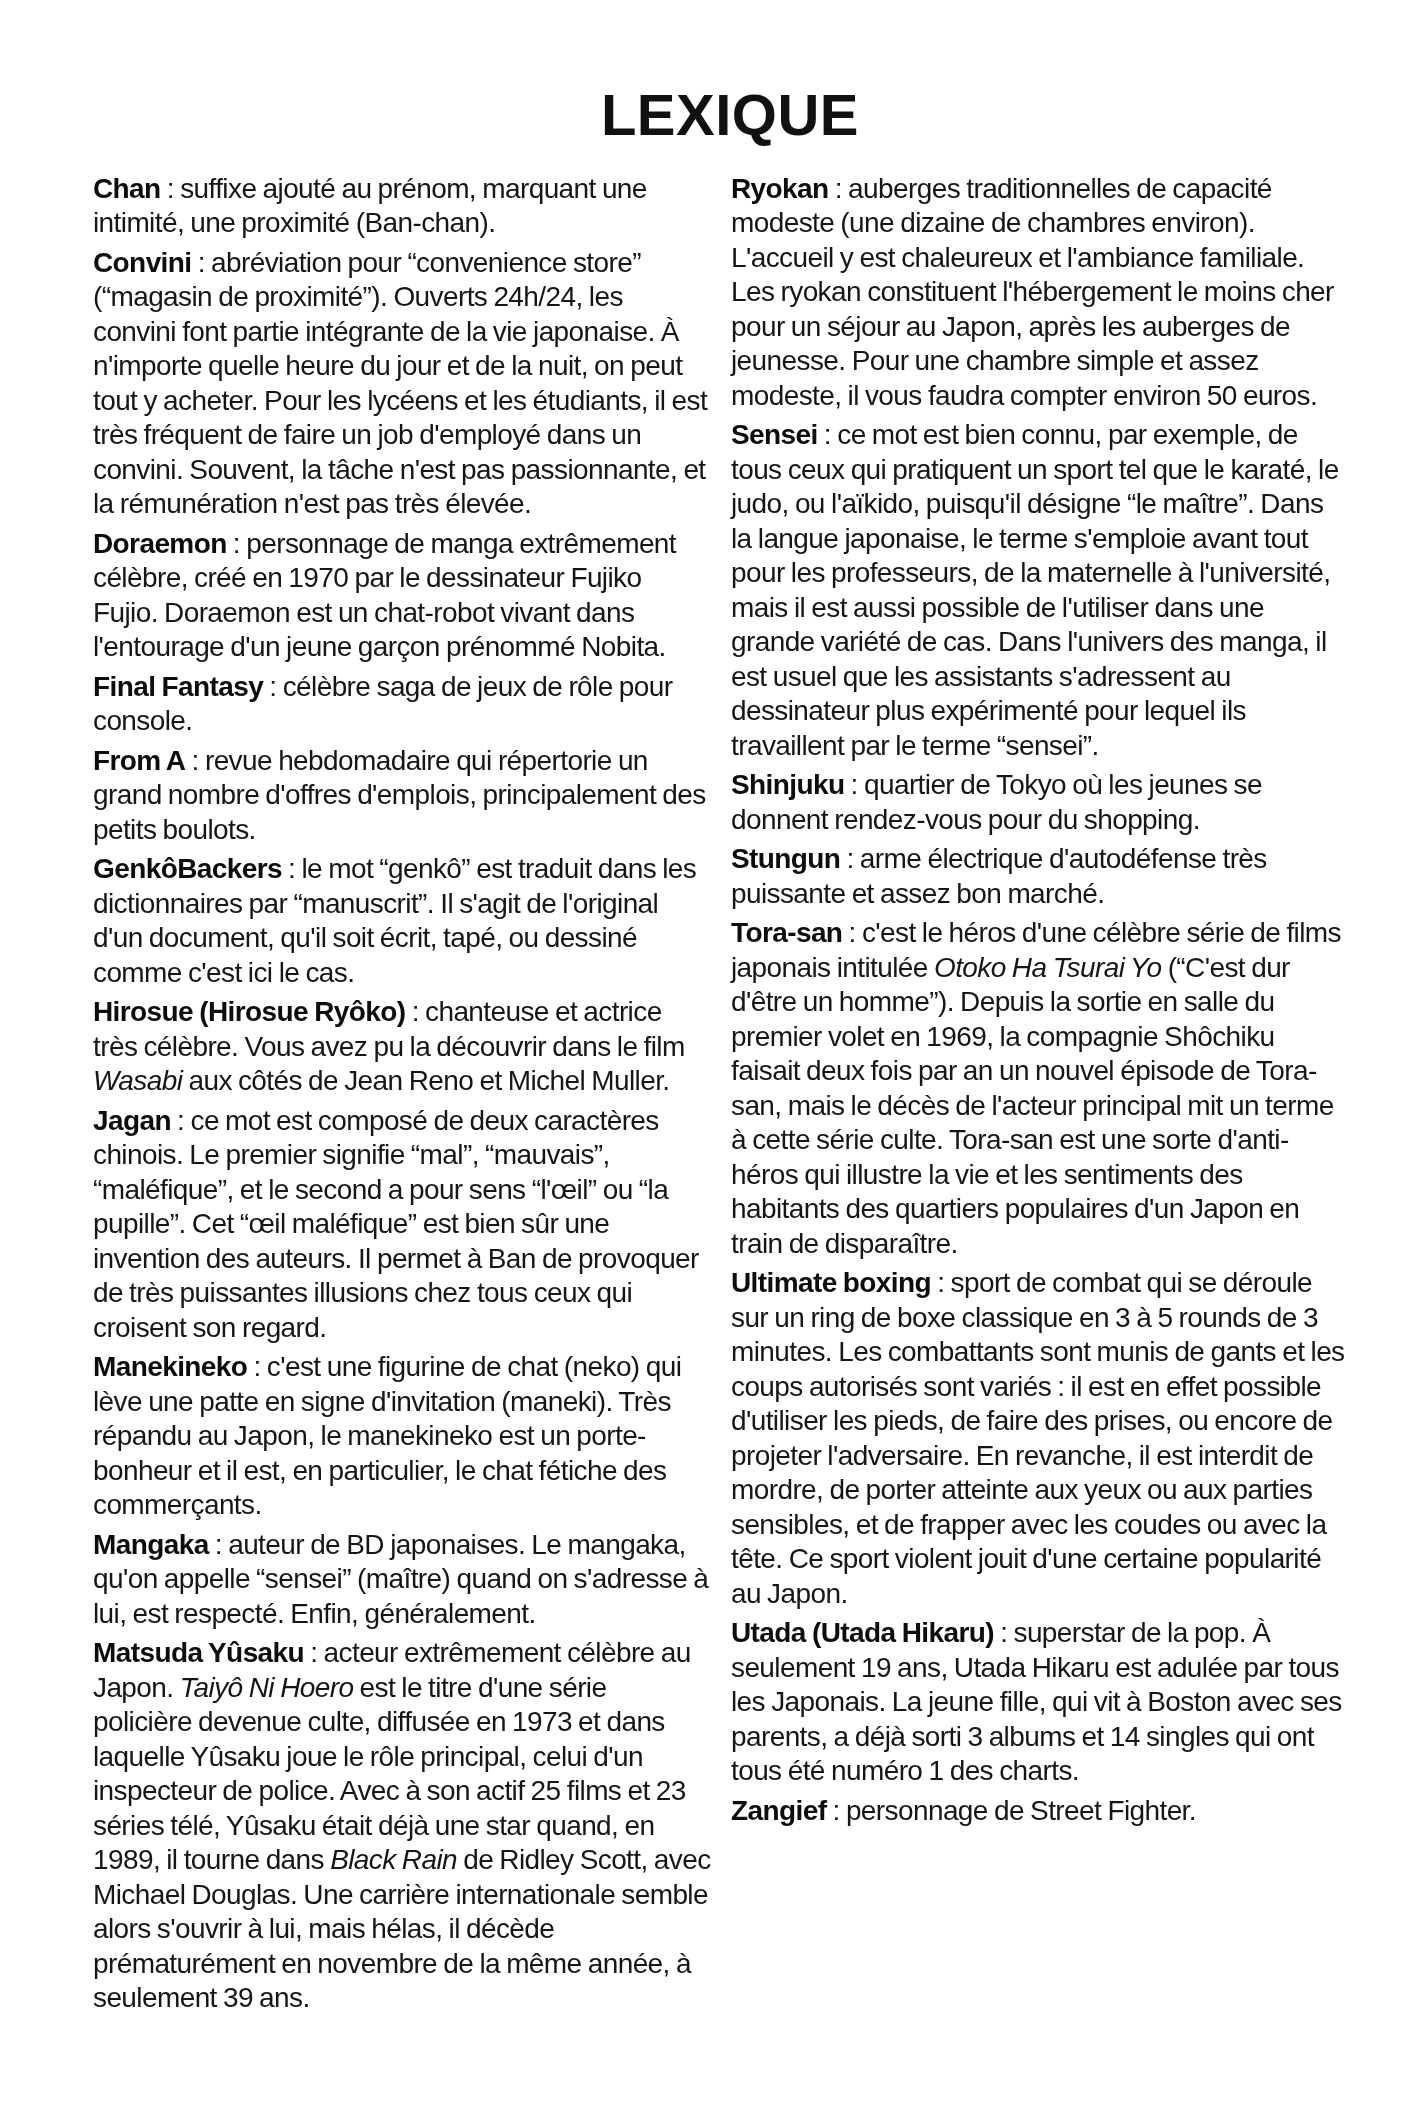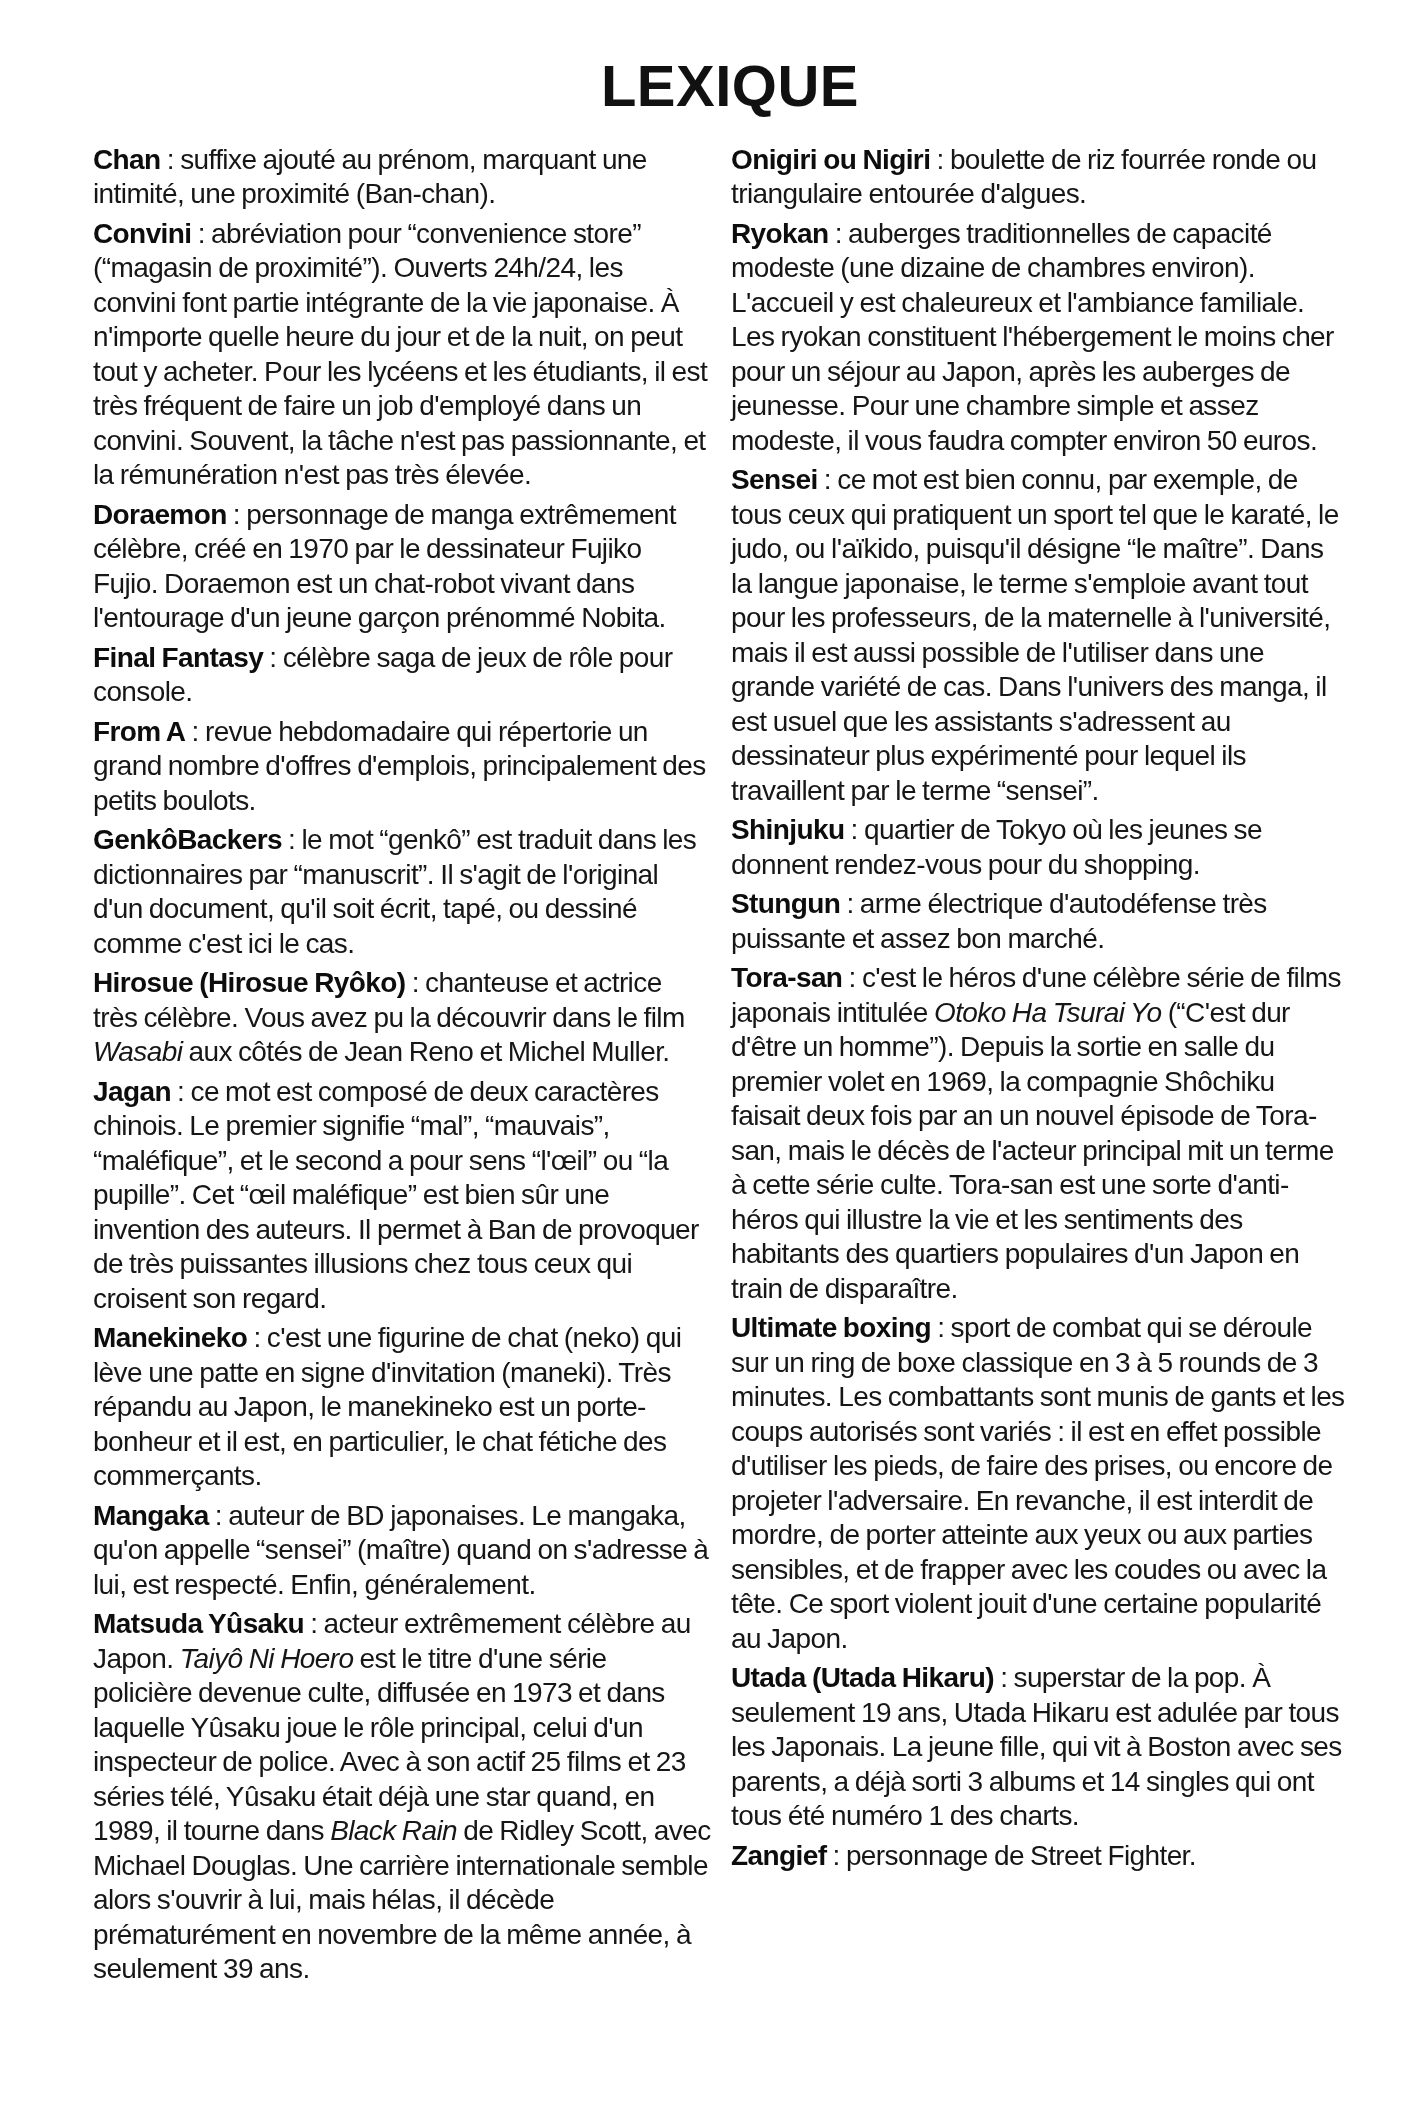--- a/index.html
+++ b/index.html
@@ -4,21 +4,21 @@
 <style>
   * { margin:0; padding:0; box-sizing:border-box; }
   html, body { background:#ffffff; }
   .page {
     position:relative;
     width:1417px;
     height:2109px;
     background:#ffffff;
     color:#161616;
     font-family:"Liberation Sans", sans-serif;
-    padding:56px 50px 0 93px;
+    padding:85px 50px 0 93px;
     overflow:hidden;
   }
   .title {
     width:1274px;
     text-align:center;
     font-size:58px;
     line-height:1.05;
     font-weight:bold;
     letter-spacing:0.5px;
     color:#111111;
@@ -56,21 +56,20 @@
         <p class="entry"><b class="term">Final Fantasy</b><span> : célèbre saga de jeux de rôle pour console.</span></p>
         <p class="entry"><b class="term">From A</b><span> : revue hebdomadaire qui répertorie un grand nombre d'offres d'emplois, principalement des petits boulots.</span></p>
         <p class="entry"><b class="term">GenkôBackers</b><span> : le mot “genkô” est traduit dans les dictionnaires par “manuscrit”. Il s'agit de l'original d'un document, qu'il soit écrit, tapé, ou dessiné comme c'est ici le cas.</span></p>
         <p class="entry"><b class="term">Hirosue (Hirosue Ryôko)</b><span> : chanteuse et actrice très célèbre. Vous avez pu la découvrir dans le film </span><i>Wasabi</i><span> aux côtés de Jean Reno et Michel Muller.</span></p>
         <p class="entry"><b class="term">Jagan</b><span> : ce mot est composé de deux caractères chinois. Le premier signifie “mal”, “mauvais”, “maléfique”, et le second a pour sens “l'œil” ou “la pupille”. Cet “œil maléfique” est bien sûr une invention des auteurs. Il permet à Ban de provoquer de très puissantes illusions chez tous ceux qui croisent son regard.</span></p>
         <p class="entry"><b class="term">Manekineko</b><span> : c'est une figurine de chat (neko) qui lève une patte en signe d'invitation (maneki). Très répandu au Japon, le manekineko est un porte-bonheur et il est, en particulier, le chat fétiche des commerçants.</span></p>
         <p class="entry"><b class="term">Mangaka</b><span> : auteur de BD japonaises. Le mangaka, qu'on appelle “sensei” (maître) quand on s'adresse à lui, est respecté. Enfin, généralement.</span></p>
         <p class="entry"><b class="term">Matsuda Yûsaku</b><span> : acteur extrêmement célèbre au Japon. </span><i>Taiyô Ni Hoero</i><span> est le titre d'une série policière devenue culte, diffusée en 1973 et dans laquelle Yûsaku joue le rôle principal, celui d'un inspecteur de police. Avec à son actif 25 films et 23 séries télé, Yûsaku était déjà une star quand, en 1989, il tourne dans </span><i>Black Rain</i><span> de Ridley Scott, avec Michael Douglas. Une carrière internationale semble alors s'ouvrir à lui, mais hélas, il décède prématurément en novembre de la même année, à seulement 39 ans.</span></p>
       </div>
     <div class="col" id="col-right">
-        <p class="entry"><b class="term">Onigiri ou Nigiri</b><span> : boulette de riz fourrée ronde ou triangulaire entourée d'algues.</span></p>
         <p class="entry"><b class="term">Ryokan</b><span> : auberges traditionnelles de capacité modeste (une dizaine de chambres environ). L'accueil y est chaleureux et l'ambiance familiale. Les ryokan constituent l'hébergement le moins cher pour un séjour au Japon, après les auberges de jeunesse. Pour une chambre simple et assez modeste, il vous faudra compter environ 50 euros.</span></p>
         <p class="entry"><b class="term">Sensei</b><span> : ce mot est bien connu, par exemple, de tous ceux qui pratiquent un sport tel que le karaté, le judo, ou l'aïkido, puisqu'il désigne “le maître”. Dans la langue japonaise, le terme s'emploie avant tout pour les professeurs, de la maternelle à l'université, mais il est aussi possible de l'utiliser dans une grande variété de cas. Dans l'univers des manga, il est usuel que les assistants s'adressent au dessinateur plus expérimenté pour lequel ils travaillent par le terme “sensei”.</span></p>
         <p class="entry"><b class="term">Shinjuku</b><span> : quartier de Tokyo où les jeunes se donnent rendez-vous pour du shopping.</span></p>
         <p class="entry"><b class="term">Stungun</b><span> : arme électrique d'autodéfense très puissante et assez bon marché.</span></p>
         <p class="entry"><b class="term">Tora-san</b><span> : c'est le héros d'une célèbre série de films japonais intitulée </span><i>Otoko Ha Tsurai Yo</i><span> (“C'est dur d'être un homme”). Depuis la sortie en salle du premier volet en 1969, la compagnie Shôchiku faisait deux fois par an un nouvel épisode de Tora-san, mais le décès de l'acteur principal mit un terme à cette série culte. Tora-san est une sorte d'anti-héros qui illustre la vie et les sentiments des habitants des quartiers populaires d'un Japon en train de disparaître.</span></p>
         <p class="entry"><b class="term">Ultimate boxing</b><span> : sport de combat qui se déroule sur un ring de boxe classique en 3 à 5 rounds de 3 minutes. Les combattants sont munis de gants et les coups autorisés sont variés : il est en effet possible d'utiliser les pieds, de faire des prises, ou encore de projeter l'adversaire. En revanche, il est interdit de mordre, de porter atteinte aux yeux ou aux parties sensibles, et de frapper avec les coudes ou avec la tête. Ce sport violent jouit d'une certaine popularité au Japon.</span></p>
         <p class="entry"><b class="term">Utada (Utada Hikaru)</b><span> : superstar de la pop. À seulement 19 ans, Utada Hikaru est adulée par tous les Japonais. La jeune fille, qui vit à Boston avec ses parents, a déjà sorti 3 albums et 14 singles qui ont tous été numéro 1 des charts.</span></p>
         <p class="entry"><b class="term">Zangief</b><span> : personnage de Street Fighter.</span></p>
       </div>
   </div>

